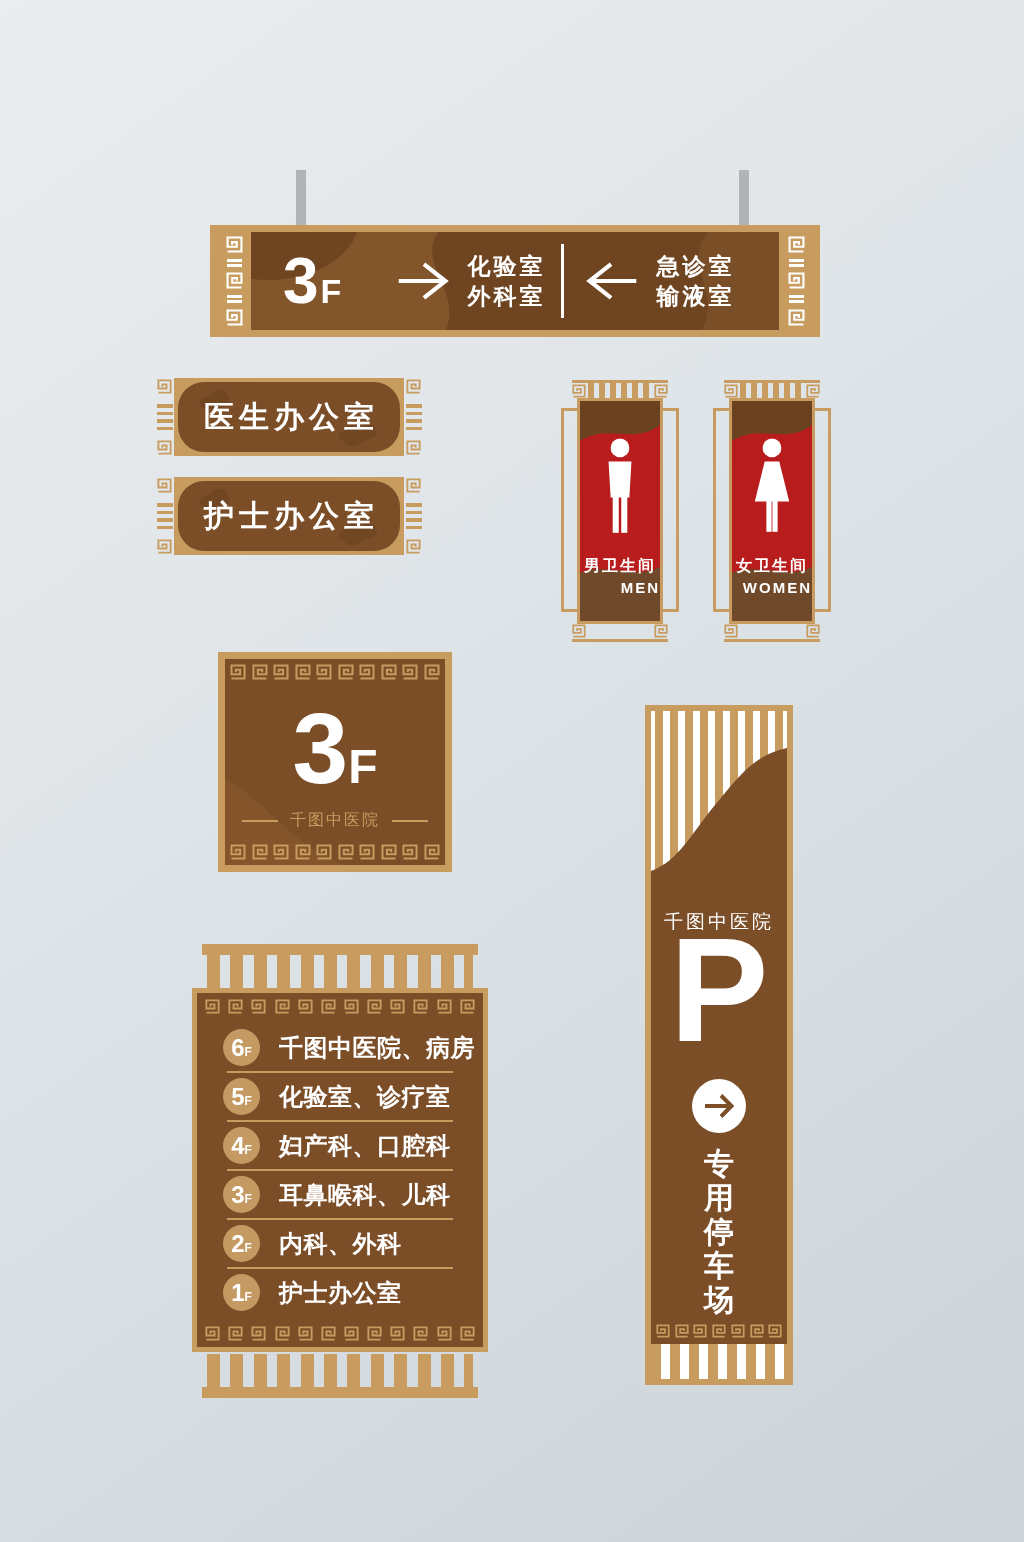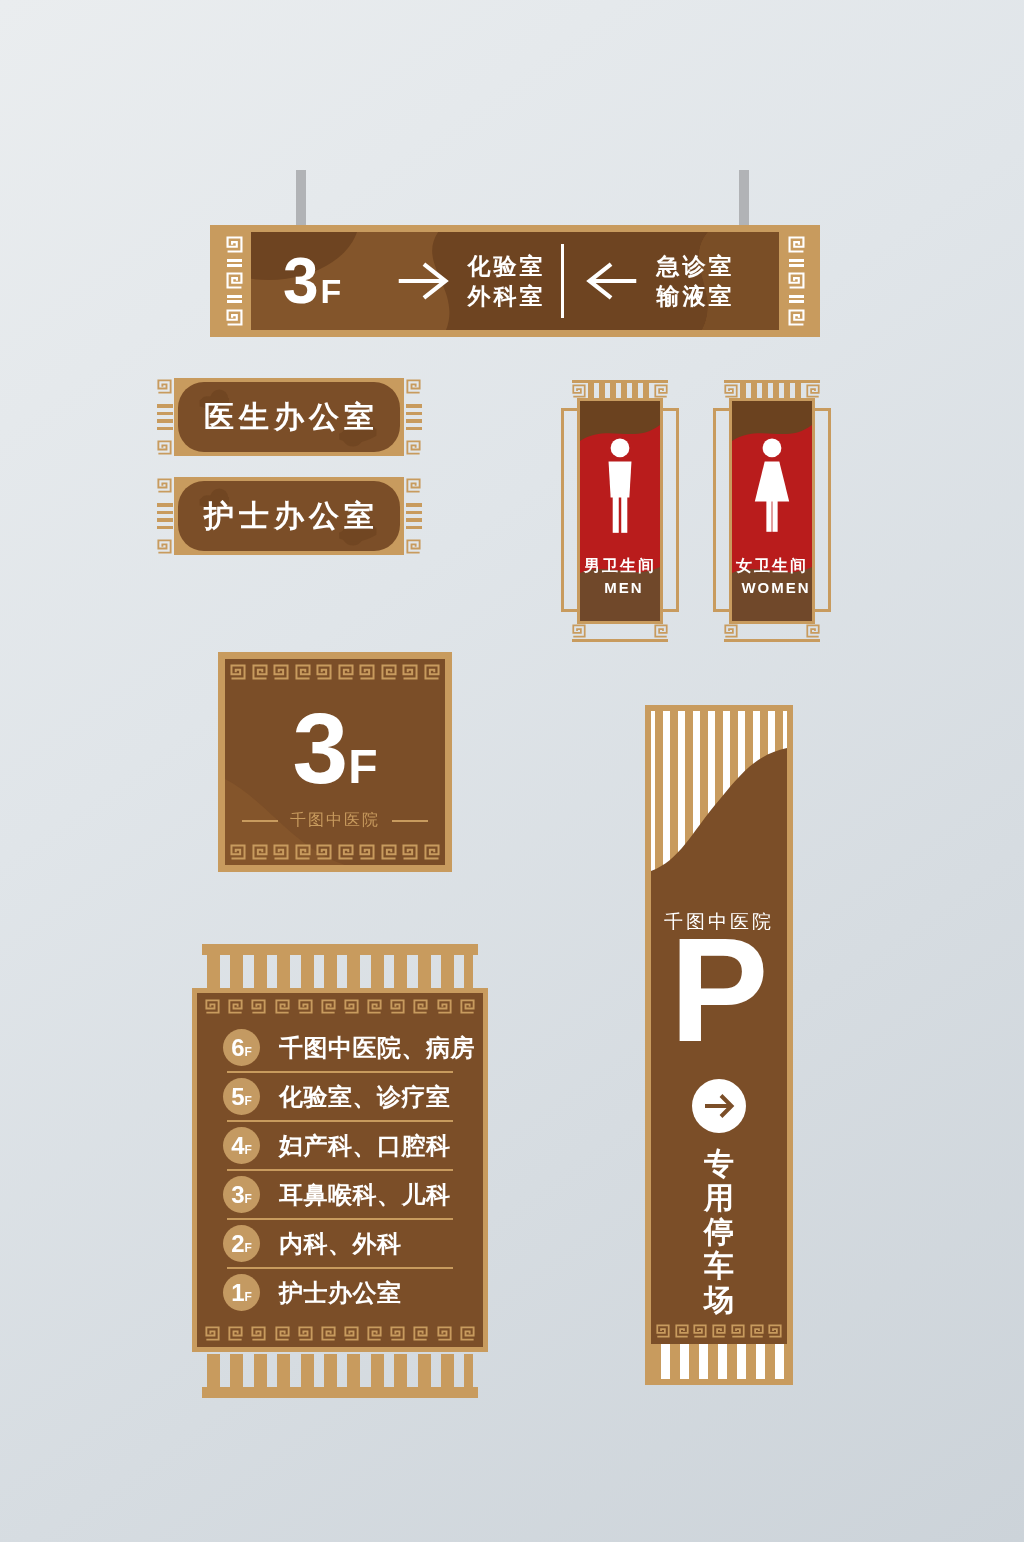--- a/index.html
+++ b/index.html
@@ -63,21 +63,21 @@
   .wcframe{position:absolute;left:0;top:28px;width:118px;height:204px;
     border:3px solid #c89b5e;box-sizing:border-box;}
   .wcpanel{position:absolute;left:16px;top:18px;width:86px;height:226px;
     background:#b91c1c;border:3px solid #c89b5e;box-sizing:border-box;overflow:hidden;}
   .wcpanel svg.waves{position:absolute;inset:0;width:100%;height:100%;}
   .person{position:absolute;top:36px;left:50%;transform:translateX(-50%);color:#fff;}
   .person.m{width:42px;height:100px;}
   .person.f{width:46px;height:100px;}
   .wczh{position:absolute;left:0;right:0;top:155px;text-align:center;color:#fff;
     font-family:"Liberation Serif",serif;font-weight:700;font-size:16px;letter-spacing:2px;}
-  .wcen{position:absolute;left:0;right:0;top:178px;text-align:center;color:#fff;
+  .wcen{position:absolute;left:0;right:0;top:178px;text-align:right;color:#fff;
     font-weight:700;font-size:15px;letter-spacing:2px;padding-left:8px;}
 
   
   .fsq{position:absolute;left:218px;top:652px;width:234px;height:220px;
     background:#c89b5e;box-sizing:border-box;padding:7px;}
   .fsqin{position:relative;width:100%;height:100%;background:#7b4e28;overflow:hidden;
     display:flex;flex-direction:column;}
   .fsqin svg.bgart{position:absolute;inset:0;width:100%;height:100%;}
   .meander{display:flex;justify-content:space-evenly;align-items:center;color:#c89b5e;position:relative;}
   .fsq .meander{height:26px;flex:none;}

